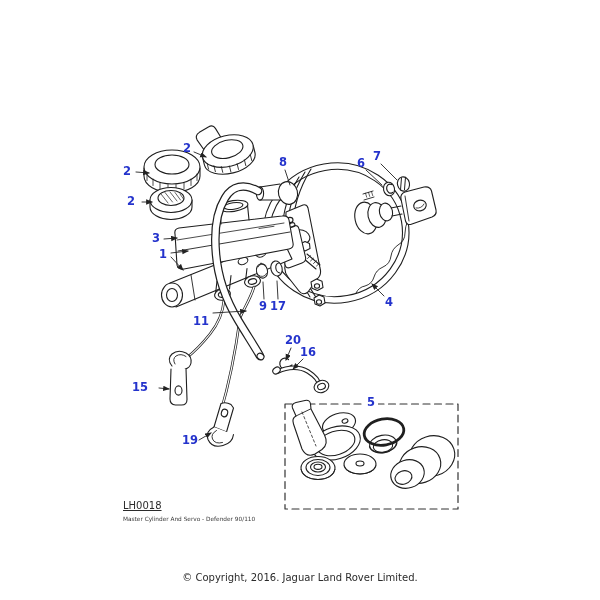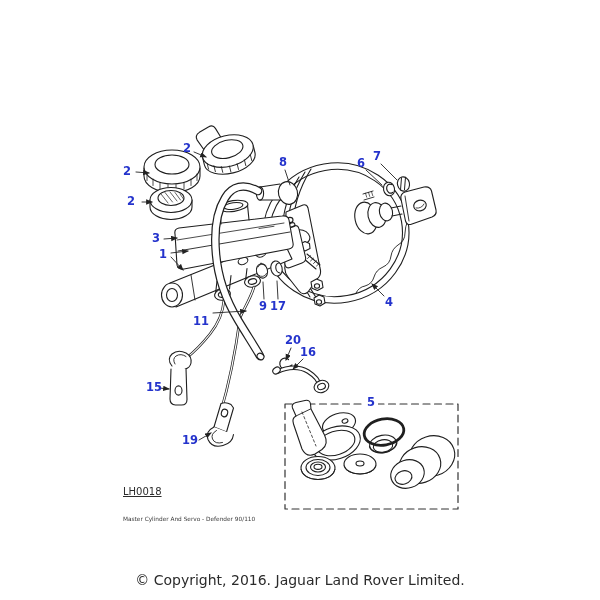--- a/index.html
+++ b/index.html
@@ -10,30 +10,30 @@
   }
   svg { position:absolute; left:0; top:0; }
   .art { stroke:var(--line); }
   .callout {
     position:absolute; transform:translate(-50%,-50%);
     color:var(--accent); font-size:11.5px; font-weight:700; line-height:1;
     letter-spacing:0; user-select:none;
   }
   .callout-5 { background:#fff; padding:0 3px; }
   .code-text {
-    position:absolute; left:123px; top:486px;
+    position:absolute; left:123px; top:500px;
     font-size:10px; color:#2b2b2b;text-decoration:underline;
   }
   .caption-text {
     position:absolute; left:123px; top:516px;
     font-size:5.8px; color:#3a3a3a;
   }
   .copyright-text {
     position:absolute; left:0; top:572px; width:600px; text-align:center;
-    font-size:14px; color:#2b2b2b;
+    font-size:10px; color:#2b2b2b;
   }
 </style>
 </head>
 <body>
 
 <div class="page">
 
   <svg width="600" height="600" viewBox="0 0 600 600">
     <defs>
       <marker id="arw" markerWidth="9" markerHeight="8" refX="6.5" refY="3" orient="auto">
@@ -260,21 +260,21 @@
   <div class="callout" style="left:163px;top:255px">1</div>
   <div class="callout" style="left:283px;top:163px">8</div>
   <div class="callout" style="left:361px;top:164px">6</div>
   <div class="callout" style="left:377px;top:157px">7</div>
   <div class="callout" style="left:389px;top:303px">4</div>
   <div class="callout" style="left:263px;top:307px">9</div>
   <div class="callout" style="left:278px;top:307px">17</div>
   <div class="callout" style="left:201px;top:322px">11</div>
   <div class="callout" style="left:293px;top:341px">20</div>
   <div class="callout" style="left:308px;top:353px">16</div>
-  <div class="callout" style="left:154px;top:388px">15</div>
+  <div class="callout" style="left:140px;top:388px">15</div>
   <div class="callout" style="left:190px;top:441px">19</div>
   <div class="callout callout-5" style="left:371px;top:403px">5</div>
 
   <div class="code-text">LH0018</div>
   <div class="caption-text">Master Cylinder And Servo - Defender 90/110</div>
   <div class="copyright-text">© Copyright, 2016. Jaguar Land Rover Limited.</div>
 
 </div>
 
 </body></html>

